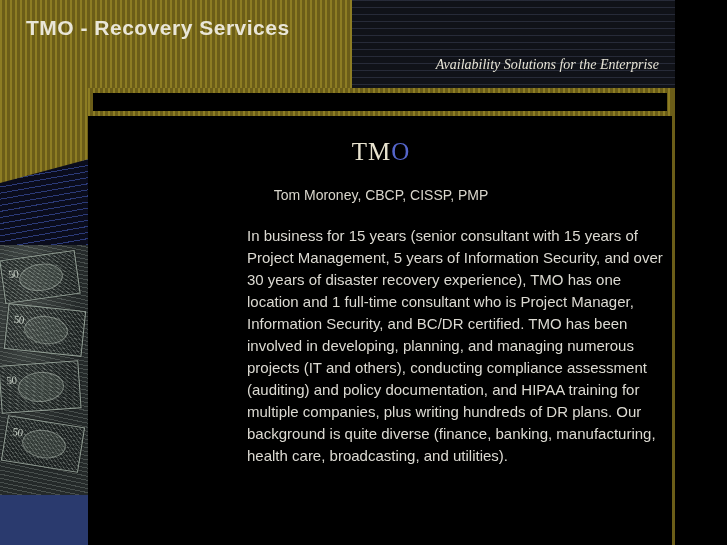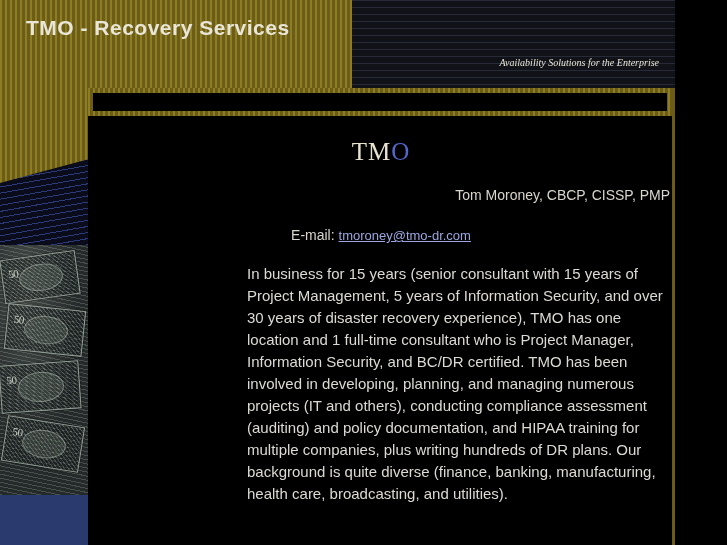--- a/index.html
+++ b/index.html
@@ -166,21 +166,21 @@
     color: #e9e6d8;
     letter-spacing: 0.5px;
     font-family: "Liberation Sans", sans-serif;
   }
   .banner-tagline {
     position: absolute;
     right: 68px;
     top: 57px;
     font-family: "Liberation Serif", serif;
     font-style: italic;
-    font-size: 10px;
+    font-size: 14px;
     color: #e7e4d6;
   }
 
   
   .content-frame {
     position: absolute;
     left: 88px;
     top: 88px;
     width: 584px;
     height: 457px;
@@ -236,21 +236,21 @@
     text-align: center;
     margin-top: 22px;
     font-family: "Liberation Serif", serif;
     font-size: 25px;
     letter-spacing: 1px;
   }
   .logo .tm { color: #e8e3cf; }
   .logo .o { color: #5566cc; }
 
   .addr {
-    text-align: right;
+    text-align: center;
     margin-top: 20px;
     line-height: 19px;
     font-size: 14px;
     color: #d9d6cc;
   }
   .addr .phones {
     font-weight: bold;
     font-size: 14px;
     color: #ffffff;
     letter-spacing: 0.2px;
@@ -328,24 +328,20 @@
   <div class="doc">
 
     <div class="logo">
       <span class="tm">TM</span><span class="o">O</span>
     </div>
 
     <div class="addr">
       <div>Tom Moroney, CBCP, CISSP, PMP</div>
     </div>
 
-    <div class="email-line">
-      <span>E-mail:</span>
-      <a href="#">tmoroney@tmo-dr.com</a>
-    </div>
 
     <div class="body-text">
       <p>In business for 15 years (senior consultant with 15 years of Project Management, 5 years of Information Security, and over 30 years of disaster recovery experience), TMO has one location and 1 full-time consultant who is Project Manager, Information Security, and BC/DR certified.  TMO has been involved in developing, planning, and managing numerous projects (IT and others), conducting compliance assessment (auditing) and policy documentation, and HIPAA training for multiple companies, plus writing hundreds of DR plans.  Our   background is quite diverse (finance, banking, manufacturing, health care, broadcasting, and utilities).</p>
     </div>
 
   </div>
 
 </div>
 
 </body></html>

